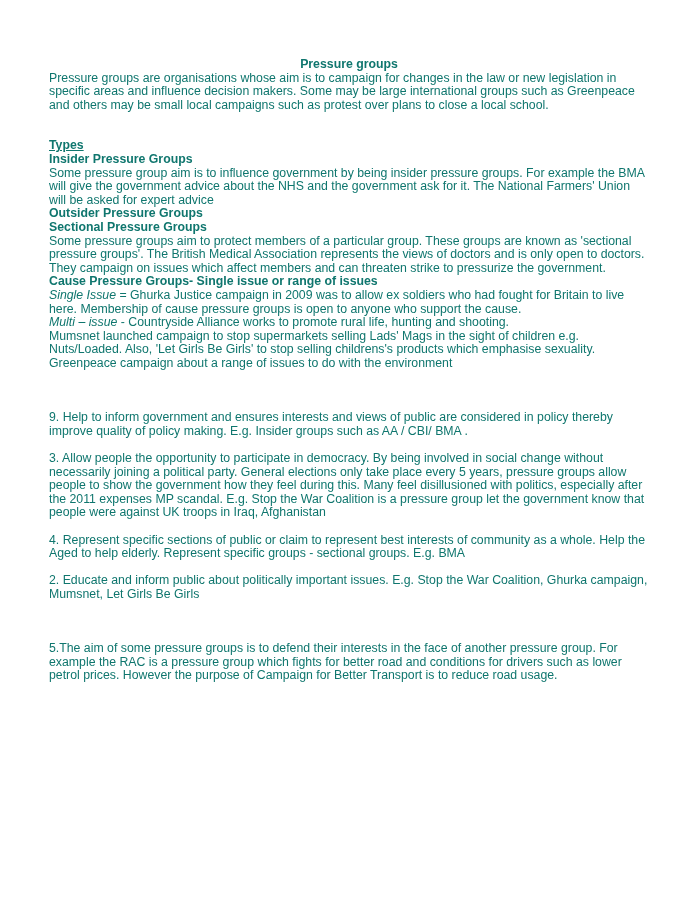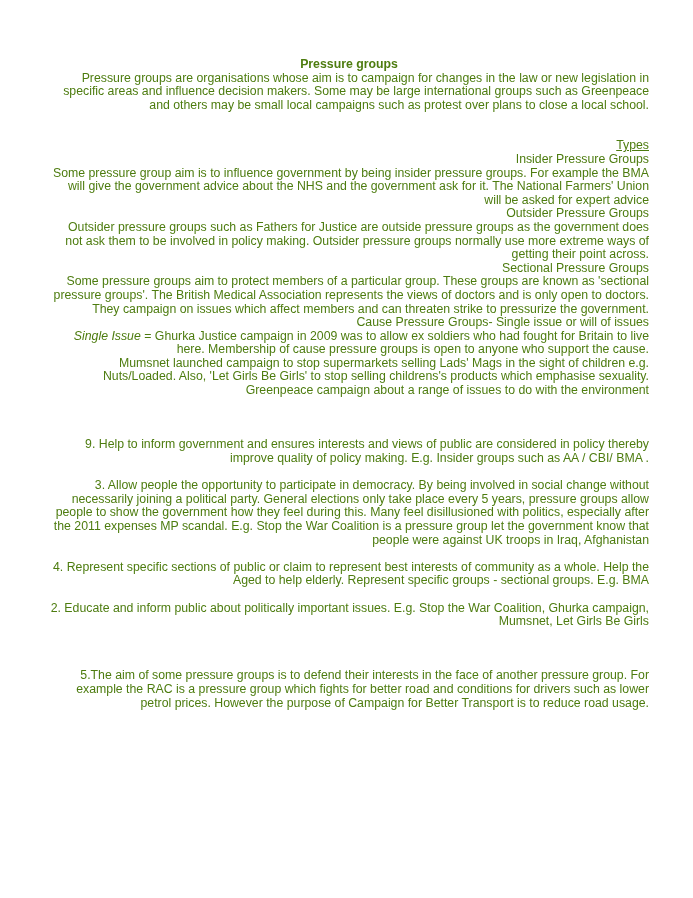--- a/index.html
+++ b/index.html
@@ -1,52 +1,52 @@
 <!DOCTYPE html>
 <html><head>
   <meta charset="utf-8">
   <style>
     html, body { margin: 0; padding: 0; background: #ffffff; }
     body { width: 693px; height: 898px; overflow: hidden; position: relative; }
     .page {
       position: absolute; left: 49px; top: 58px; width: 600px;
       font-family: "Liberation Sans", sans-serif;
-      font-size: 12.3px; line-height: 13.6px; color: #4d7c0f;
+      font-size: 12.3px; line-height: 13.6px; color: #0f766e;
     }
     .title { text-align: center; font-weight: bold; }
-    .bold { font-weight: normal; }
+    .bold { font-weight: bold; }
     .u { text-decoration: underline; }
-    p { margin: 0; text-align: right; }
+    p { margin: 0; }
     .gap1 { height: 27px; }
     .gap2 { height: 13.6px; }
     .gap3 { height: 27px; }
     em { font-style: italic; margin-top: 20px; }
   </style>
 </head>
 <body>
 
 <div class="page">
   <p class="title">Pressure groups</p>
   <p>Pressure groups are organisations whose aim is to  campaign for changes in the law or new legislation in specific areas and influence decision makers. Some may be large international groups such as Greenpeace and others may be small local campaigns such as protest over plans to close a local school.</p>
 
   <div class="gap1"></div>
 
   <p class="bold u">Types</p>
 
   <p class="bold">Insider Pressure Groups</p>
   <p>Some pressure group aim is to influence government by being insider pressure groups. For example the BMA will give the government advice about the NHS  and the government ask for it. The National Farmers' Union will be asked for expert advice</p>
 
   <p class="bold">Outsider Pressure Groups</p>
-  <p>Outsider pressure groups such as Fathers for Justice are outside pressure groups as the government does not ask them to be involved in policy making. Outsider pressure groups normally use more extreme ways of getting their point across.</p>
 
   <p class="bold">Sectional Pressure Groups</p>
   <p>Some pressure groups aim to protect members of a particular group. These groups are known as 'sectional pressure groups'. The British Medical Association represents the views of doctors and is only open to doctors. They campaign on issues which affect members and can threaten strike to pressurize the government.</p>
 
-  <p class="bold">Cause Pressure Groups- Single issue or will of issues</p>
+  <p class="bold">Cause Pressure Groups- Single issue or range of issues</p>
   <p><em>Single Issue</em><span> = Ghurka Justice campaign in 2009 was to allow ex soldiers who had fought for Britain to live here. Membership of cause pressure groups is open to anyone who support the cause.</span></p>
+  <p><em>Multi – issue</em><span> - Countryside Alliance works to promote rural life, hunting and shooting.</span></p>
   <p>Mumsnet launched campaign to stop supermarkets selling Lads' Mags in the sight of children e.g. Nuts/Loaded. Also, 'Let Girls Be Girls' to stop selling childrens's products which emphasise sexuality.</p>
   <p>Greenpeace campaign about a range of issues to do with the environment</p>
 
   <div class="gap2"></div>
   <div class="gap2"></div>
 
   <div class="gap2"></div>
   <p>9. Help to inform government and ensures interests and views of public are considered in policy thereby improve quality of policy making. E.g. Insider groups such as AA / CBI/ BMA .</p>
   <div class="gap2"></div>
   <p>3. Allow people the opportunity to participate in democracy. By being involved in social change without necessarily joining a political party. General elections only take place every 5 years, pressure groups allow people to show the government how they feel during this. Many feel disillusioned with politics, especially after the 2011 expenses MP scandal. E.g. Stop the War Coalition is a pressure group let the government know that people were against UK troops in Iraq, Afghanistan</p>

